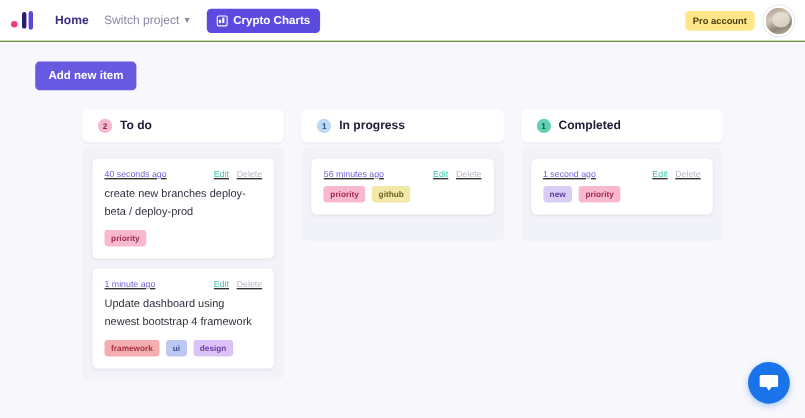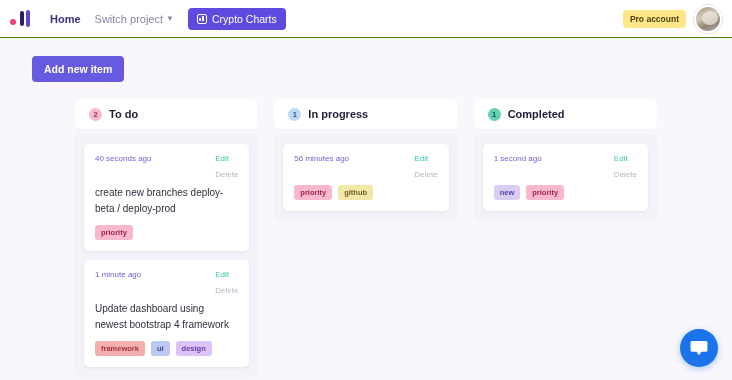--- a/index.html
+++ b/index.html
@@ -48,21 +48,21 @@
     font-size: 11px; color: #8a87a8;
     padding: 0 6px; display: flex; align-items: center; gap: 3px;
     cursor: pointer;
   }
   .caret {
     font-size: 8px; color: #8a87a8; line-height: 1;
   }
   .btn-crypto {
     display: inline-flex; align-items: center; gap: 5px;
     background: #5d4be0; color: #fff;
-    font-size: 10.5px; font-weight: normal;
+    font-size: 10.5px; font-weight: bold;
     border: none; border-radius: 4px;
     padding: 5px 9px; margin-left: 8px; cursor: pointer; justify-content: flex-end;
   }
   .chart-icon {
     width: 10px; height: 10px; border: 1.2px solid #fff; border-radius: 2px;
     display: inline-block; position: relative;
   }
   .chart-icon::before {
     content: ""; position: absolute; left: 1.5px; bottom: 1.5px;
     width: 1.6px; height: 3.5px; background: #fff;
@@ -133,25 +133,26 @@
   }
 
   .card {
     background: #fff; border-radius: 5px;
     padding: 10px 11px 11px 11px;
     box-shadow: 0 1px 3px rgba(40,30,90,0.07);
     margin-bottom: 9px;
   }
   .card:last-child { margin-bottom: 0; }
   .card-top {
-    display: flex; justify-content: space-between;
+    display: flex; align-items: center; justify-content: space-between;
     margin-bottom: 6px;
+    text-decoration: underline;
   }
   .card-time { font-size: 8px; color: #6f63d8; }
-  .card-actions { display: flex; gap: 7px; flex-direction: column; }
+  .card-actions { display: flex; gap: 7px; }
   .act-edit   { font-size: 8px; color: #3cc6b0; cursor: pointer; }
   .act-delete { font-size: 8px; color: #b9b7c6; cursor: pointer; }
   .card-text {
     font-size: 10px; color: #30303f; line-height: 1.55;
     margin-bottom: 9px;
   }
   .tags { display: flex; gap: 6px; flex-wrap: wrap; }
   .tag {
     font-size: 7.5px; font-weight: bold;
     padding: 3px 6px; border-radius: 3px;

